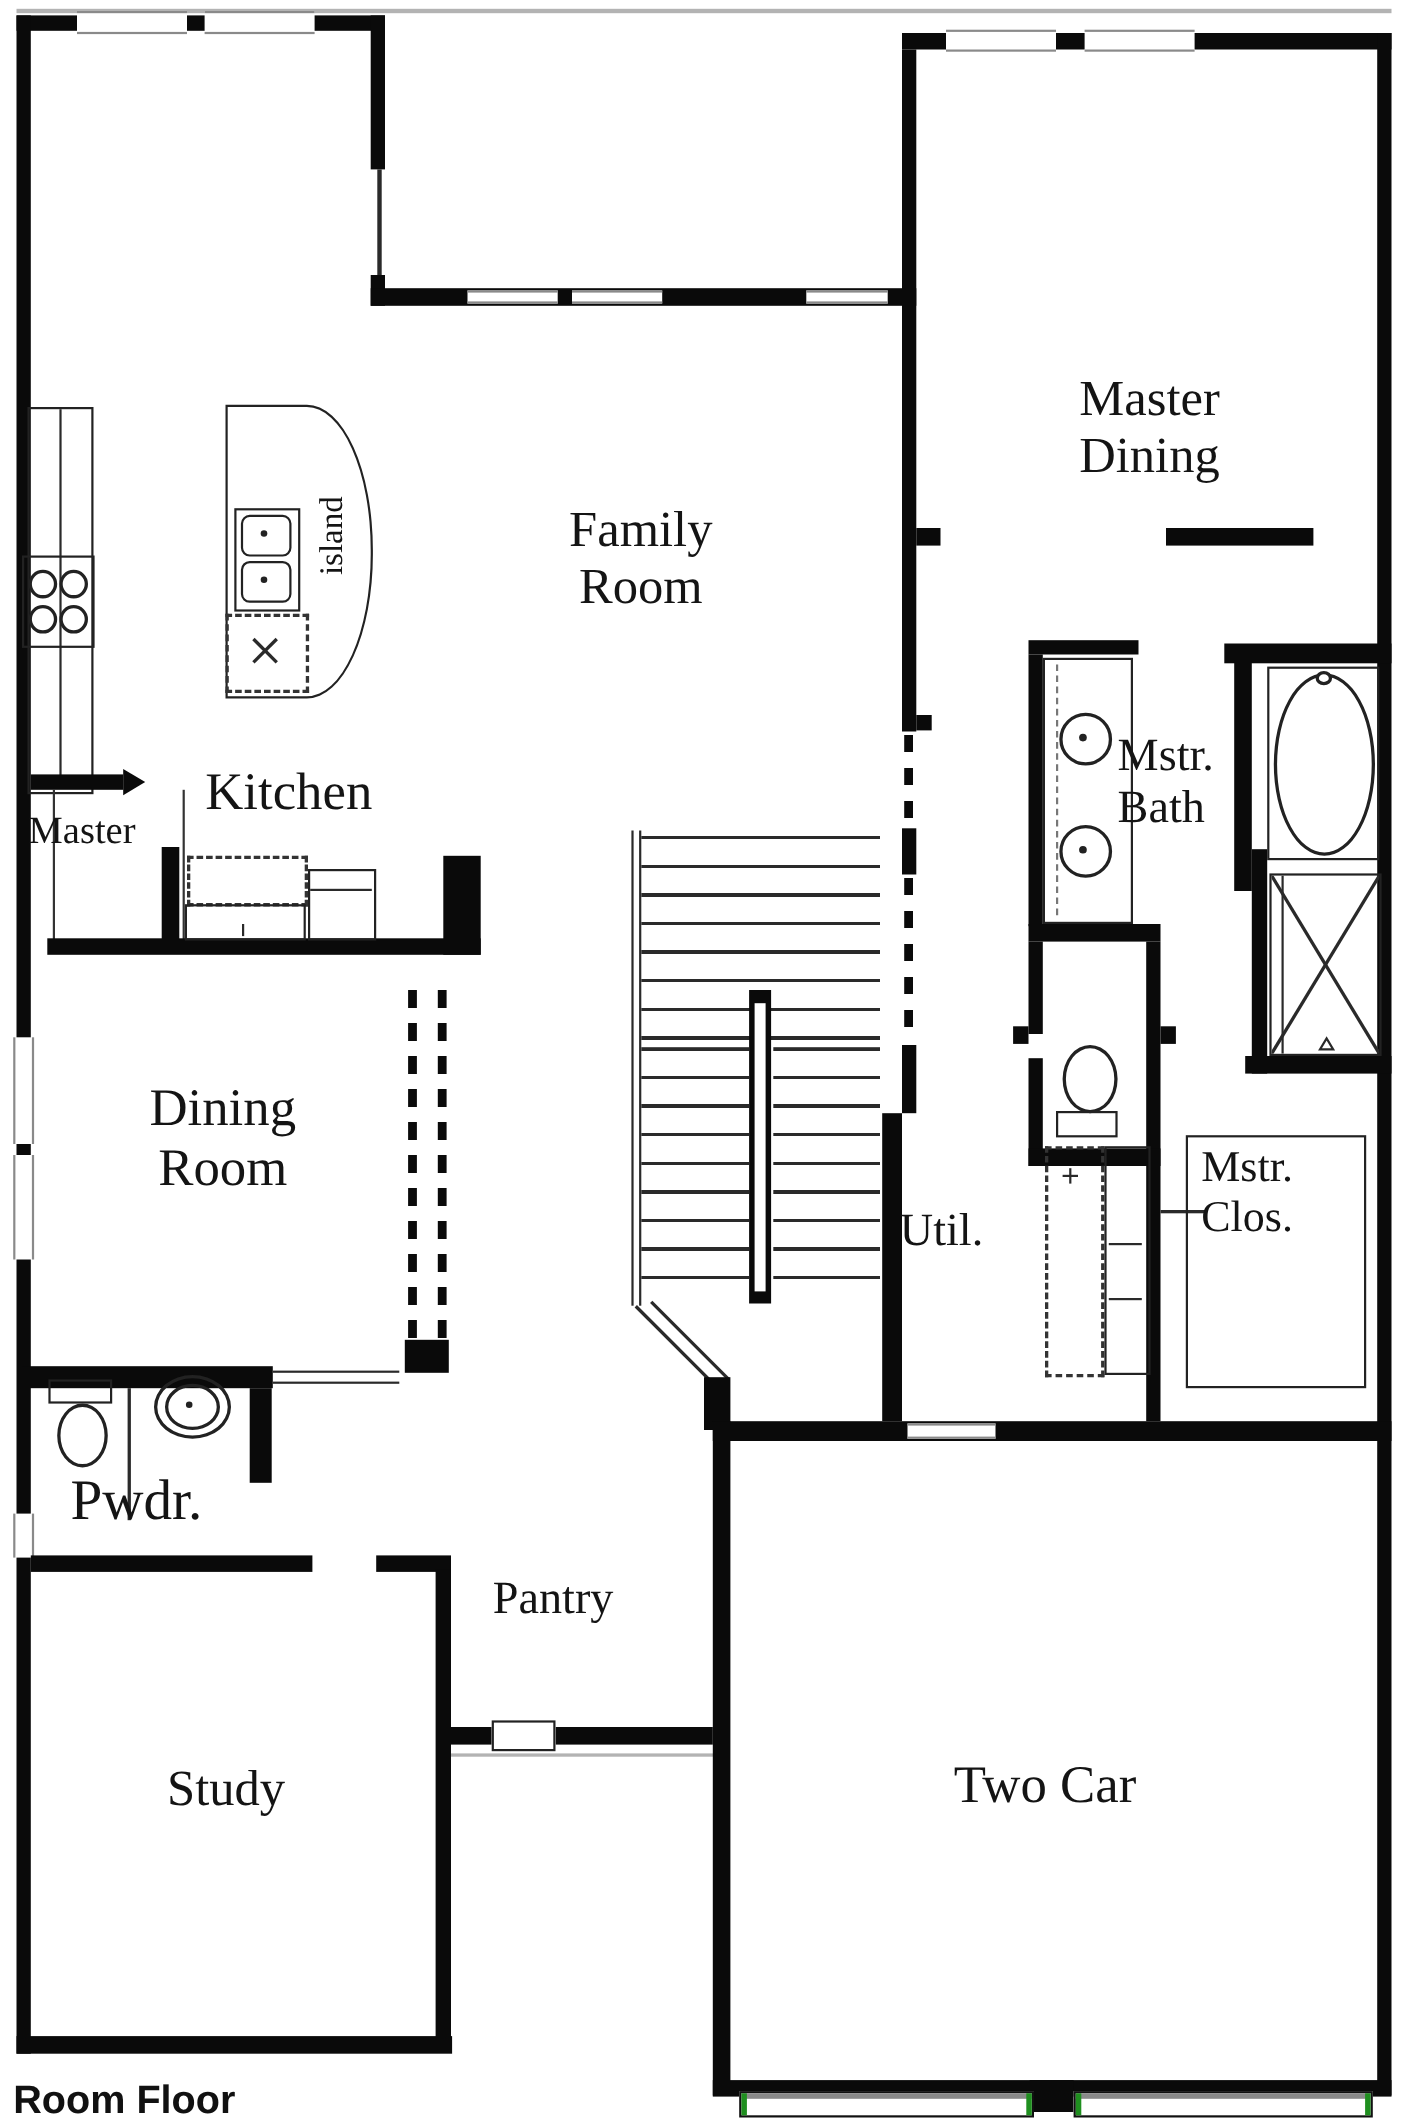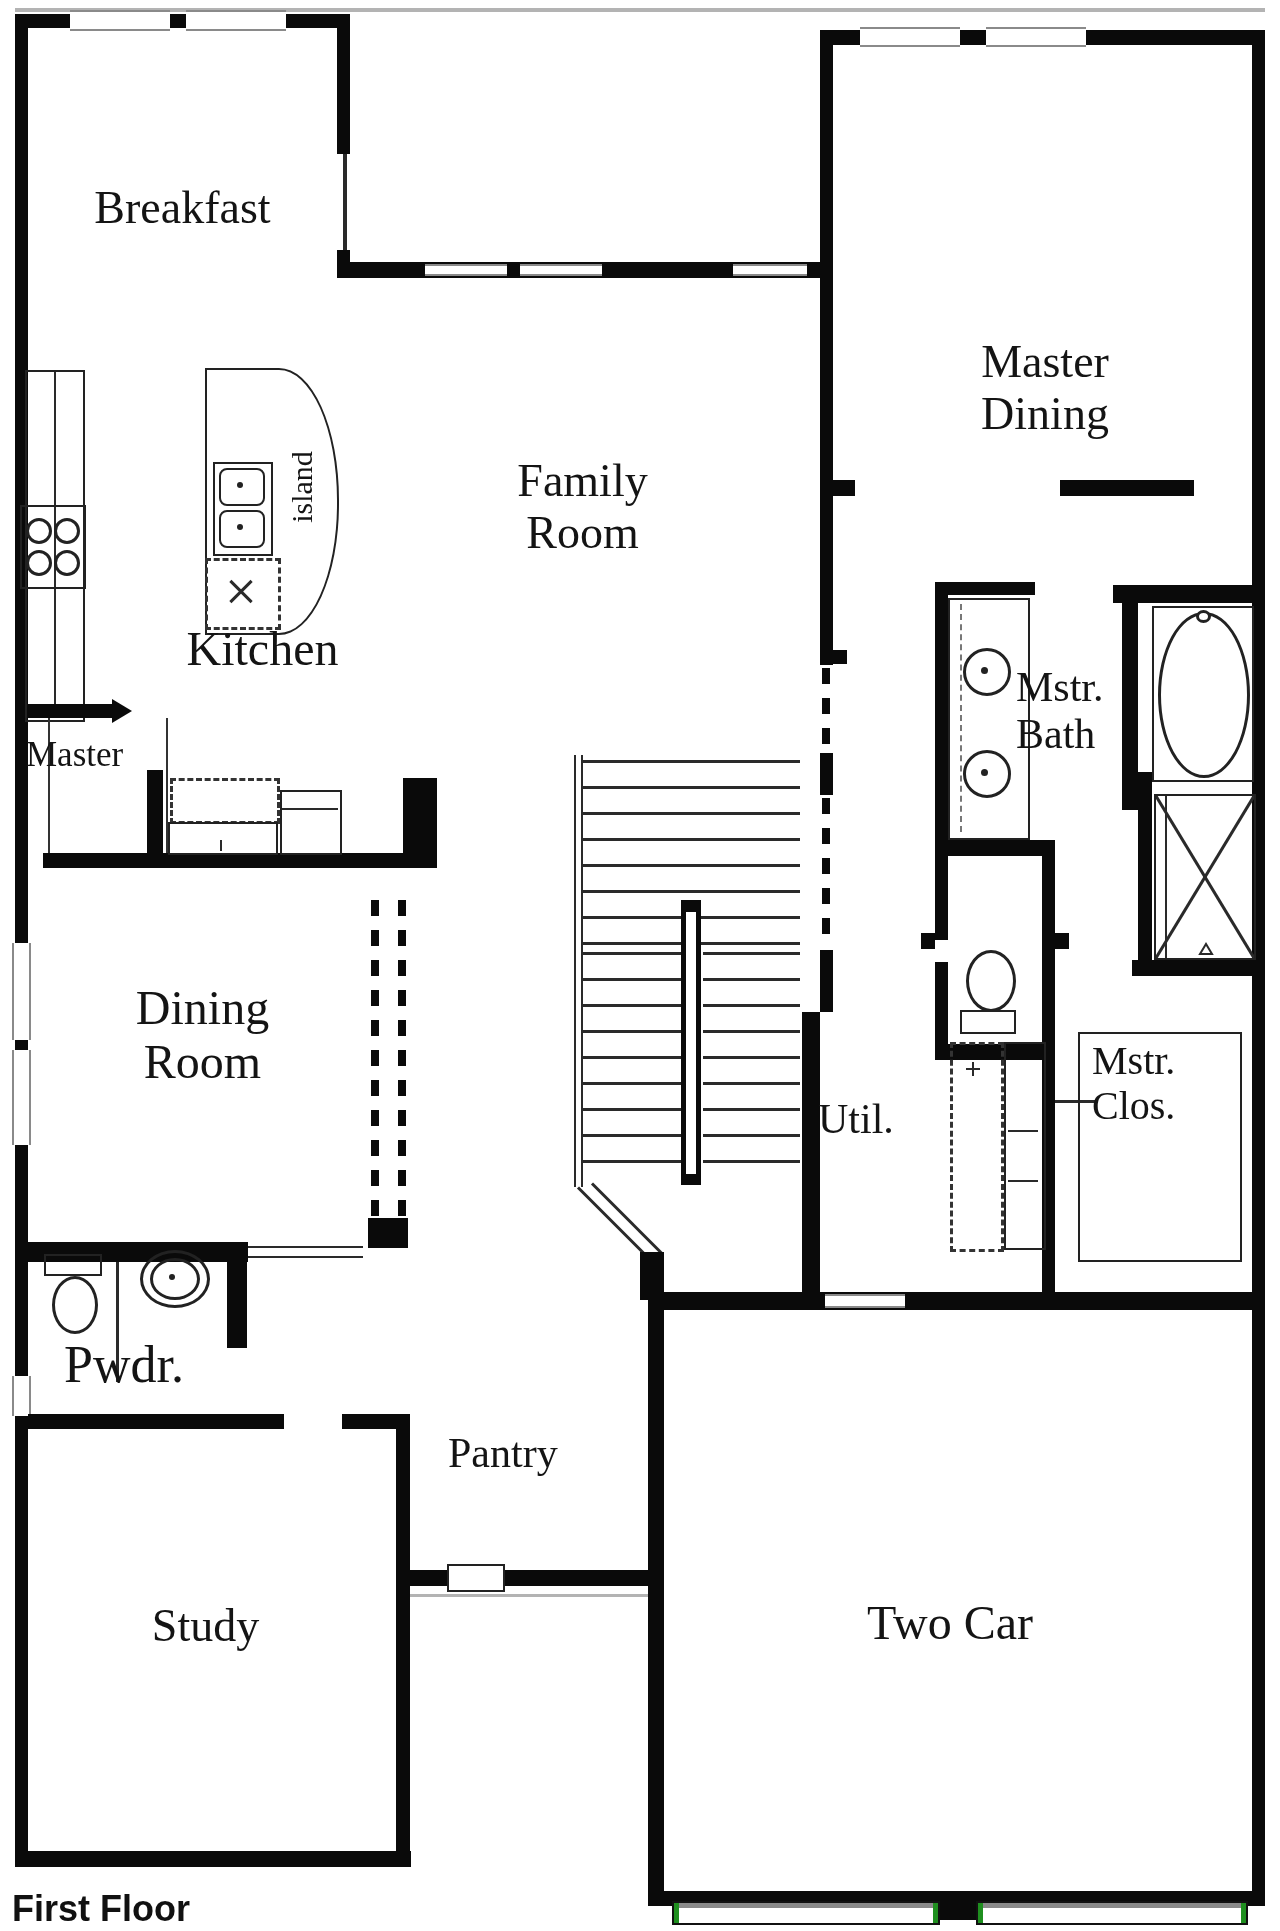--- a/index.html
+++ b/index.html
@@ -184,30 +184,29 @@
     <div style="position:absolute;left:0;top:0;width:100%;height:5px;background:#8a8a8a"></div>
     <div style="position:absolute;left:0;top:0;width:5px;height:100%;background:var(--garage-door-accent,#1f8f1f)"></div>
     <div style="position:absolute;right:0;top:0;width:5px;height:100%;background:var(--garage-door-accent,#1f8f1f)"></div>
   </div>
   <div style="position:absolute;left:976px;top:1901px;width:268px;height:20px;background:#fff;border:2px solid #111">
     <div style="position:absolute;left:0;top:0;width:100%;height:5px;background:#8a8a8a"></div>
     <div style="position:absolute;left:0;top:0;width:5px;height:100%;background:var(--garage-door-accent,#1f8f1f)"></div>
     <div style="position:absolute;right:0;top:0;width:5px;height:100%;background:var(--garage-door-accent,#1f8f1f)"></div>
   </div>
 
-  <div class="label" style="left:55px;top:182px;width:255px;font-size:46px">Breakfast</div>
   <div class="label" style="left:900px;top:336px;width:290px;font-size:46px">
     <span>Master</span>
     <span>Dining</span>
   </div>
   <div class="label" style="left:470px;top:455px;width:225px;font-size:46px">
     <span>Family</span>
     <span>Room</span>
   </div>
-  <div class="label" style="left:155px;top:622px;width:215px;font-size:48px">Kitchen</div>
+  <div class="label" style="left:155px;top:693px;width:215px;font-size:48px">Kitchen</div>
   <div class="label" style="left:242px;top:470px;width:120px;font-size:30px;transform:rotate(-90deg)">island</div>
   <div class="label lab-l" style="left:26px;top:735px;width:150px;font-size:35px">Master</div>
   <div class="label lab-l" style="left:1016px;top:664px;width:140px;font-size:42px">
     <span>Mstr.</span>
     <span>Bath</span>
   </div>
   <div class="label" style="left:95px;top:981px;width:215px;font-size:48px">
     <span>Dining</span>
     <span>Room</span>
   </div>
@@ -216,14 +215,14 @@
     <span>Mstr.</span>
     <span>Clos.</span>
   </div>
   <div class="label lab-l" style="left:64px;top:1336px;width:150px;font-size:52px">Pwdr.</div>
   <div class="label lab-l" style="left:448px;top:1430px;width:140px;font-size:42px">Pantry</div>
   <div class="label" style="left:118px;top:1600px;width:175px;font-size:46px">Study</div>
   <div class="label" style="left:800px;top:1596px;width:300px;font-size:48px">
     <span>Two Car</span>
   </div>
 
-  <div class="title" style="left:12px;top:1888px;font-size:36px">First Floor</div>
+  <div class="title" style="left:12px;top:1888px;font-size:36px">Room Floor</div>
 </div>
 
 </body></html>

